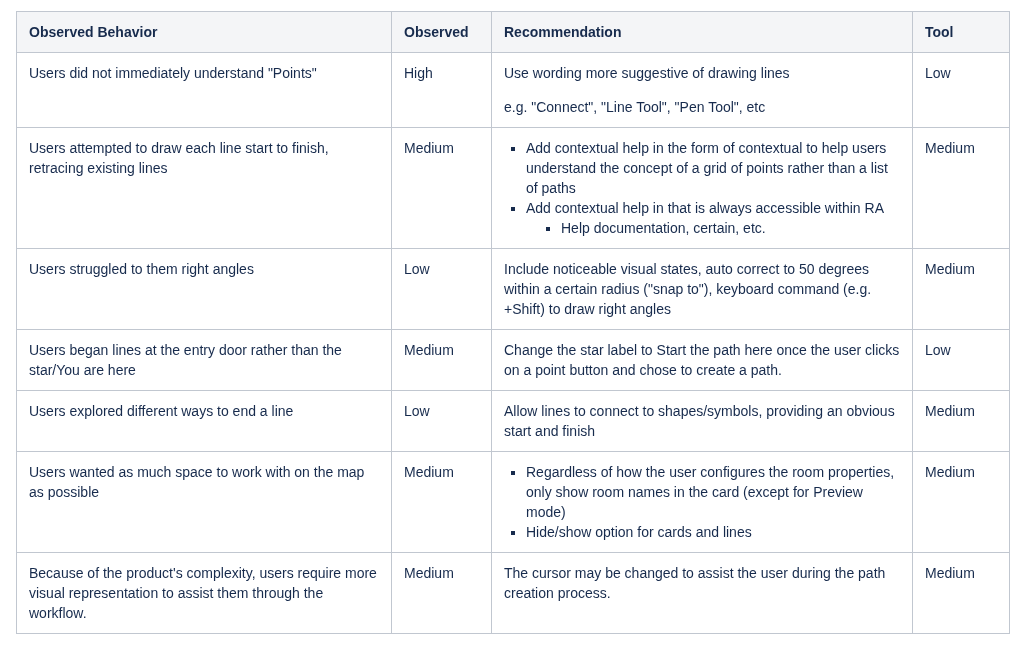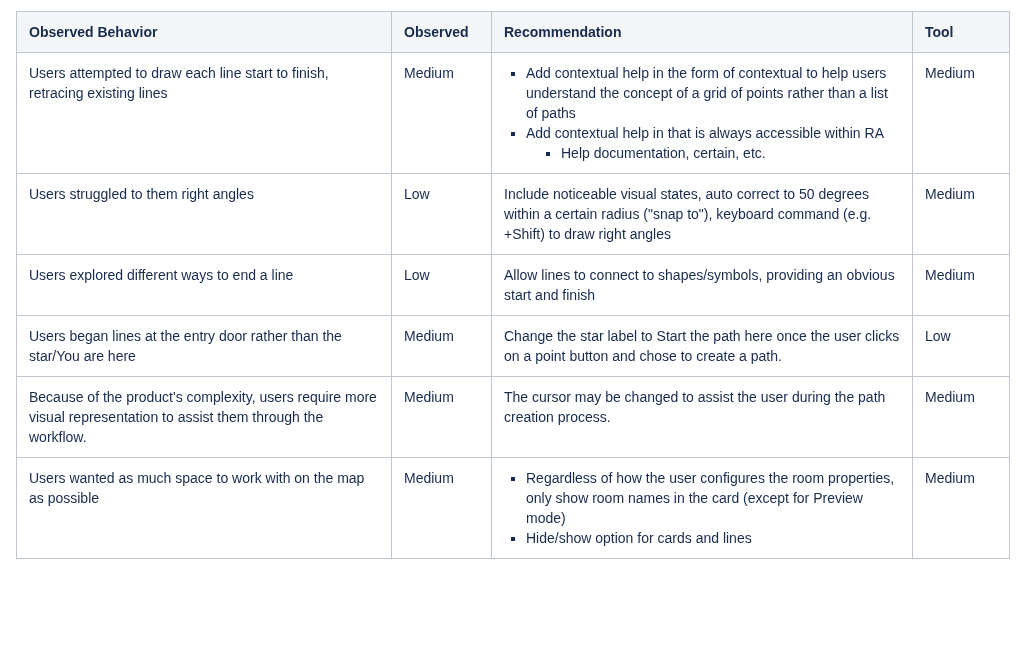--- a/index.html
+++ b/index.html
@@ -63,20 +63,35 @@
       <tr>
           <th>Observed Behavior</th>
           <th>Observed</th>
           <th>Recommendation</th>
           <th>Tool</th>
         </tr>
     </thead>
     <tbody>
         <tr>
           <td>
+            <p>Users did not immediately understand "Points"</p>
+          </td>
+          <td>
+            <p>High</p>
+          </td>
+          <td>
+            <p>Use wording more suggestive of drawing lines</p>
+            <p>e.g. "Connect", "Line Tool", "Pen Tool", etc</p>
+          </td>
+          <td>
+            <p>Low</p>
+          </td>
+        </tr>
+        <tr>
+          <td>
             <p>Users attempted to draw each line start to finish, retracing existing lines</p>
           </td>
           <td>
             <p>Medium</p>
           </td>
           <td>
             <ul class="rec-list">
               <li>Add contextual help in the form of contextual to help users understand the concept of a grid of points rather than a list of paths</li>
               <li>Add contextual help in that is always accessible within RA<ul class="rec-sublist">
                   <li>Help documentation, certain, etc.</li>
@@ -96,55 +111,41 @@
           </td>
           <td>
             <p>Include noticeable visual states, auto correct to 50 degrees within a certain radius ("snap to"), keyboard command (e.g. +Shift) to draw right angles</p>
           </td>
           <td>
             <p>Medium</p>
           </td>
         </tr>
         <tr>
           <td>
-            <p>Users explored different ways to end a line</p>
-          </td>
-          <td>
-            <p>Low</p>
-          </td>
-          <td>
-            <p>Allow lines to connect to shapes/symbols, providing an obvious start and finish</p>
-          </td>
-          <td>
-            <p>Medium</p>
-          </td>
-        </tr>
-        <tr>
-          <td>
             <p>Users began lines at the entry door rather than the star/You are here</p>
           </td>
           <td>
             <p>Medium</p>
           </td>
           <td>
             <p>Change the star label to Start the path here once the user clicks on a point button and chose to create a path.</p>
           </td>
           <td>
             <p>Low</p>
           </td>
         </tr>
         <tr>
           <td>
-            <p>Because of the product's complexity, users require more visual representation to assist them through the workflow.</p>
+            <p>Users explored different ways to end a line</p>
           </td>
           <td>
-            <p>Medium</p>
+            <p>Low</p>
           </td>
           <td>
-            <p>The cursor may be changed to assist the user during the path creation process.</p>
+            <p>Allow lines to connect to shapes/symbols, providing an obvious start and finish</p>
           </td>
           <td>
             <p>Medium</p>
           </td>
         </tr>
         <tr>
           <td>
             <p>Users wanted as much space to work with on the map as possible</p>
           </td>
           <td>
@@ -153,15 +154,29 @@
           <td>
             <ul class="rec-list">
               <li>Regardless of how the user configures the room properties, only show room names in the card (except for Preview mode)</li>
               <li>Hide/show option for cards and lines</li>
             </ul>
           </td>
           <td>
             <p>Medium</p>
           </td>
         </tr>
+        <tr>
+          <td>
+            <p>Because of the product's complexity, users require more visual representation to assist them through the workflow.</p>
+          </td>
+          <td>
+            <p>Medium</p>
+          </td>
+          <td>
+            <p>The cursor may be changed to assist the user during the path creation process.</p>
+          </td>
+          <td>
+            <p>Medium</p>
+          </td>
+        </tr>
       </tbody>
   </table>
 </div>
 
 </body></html>

